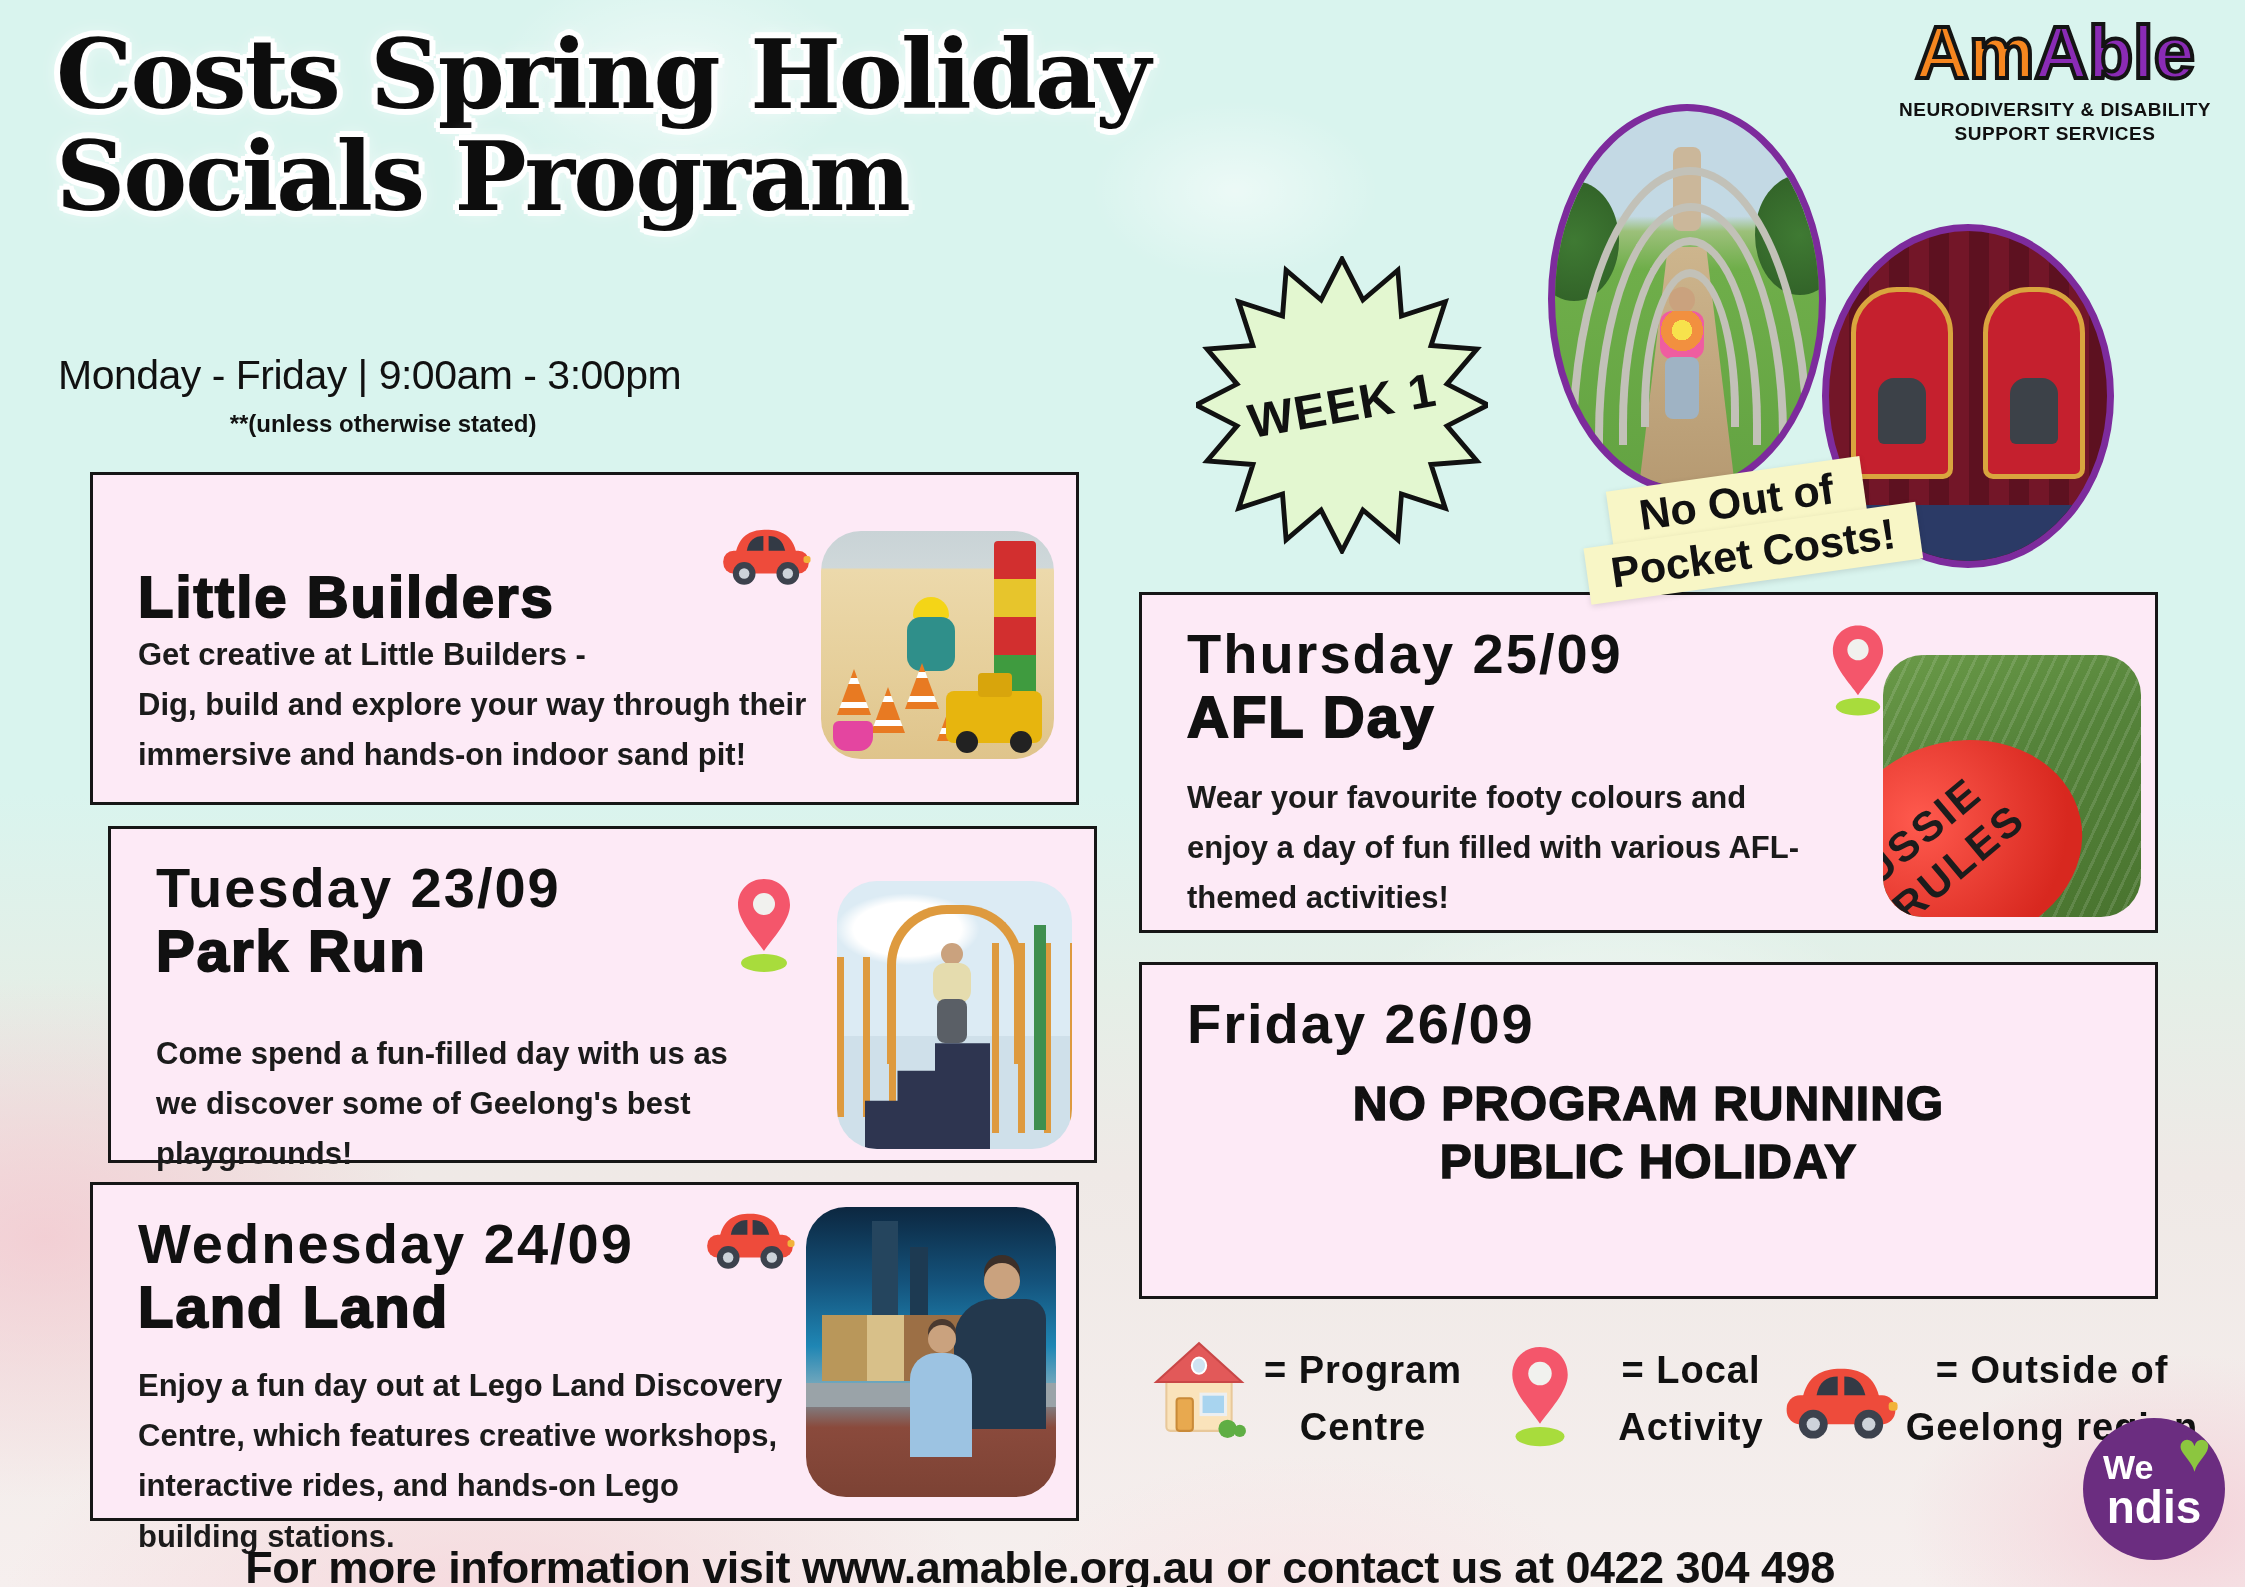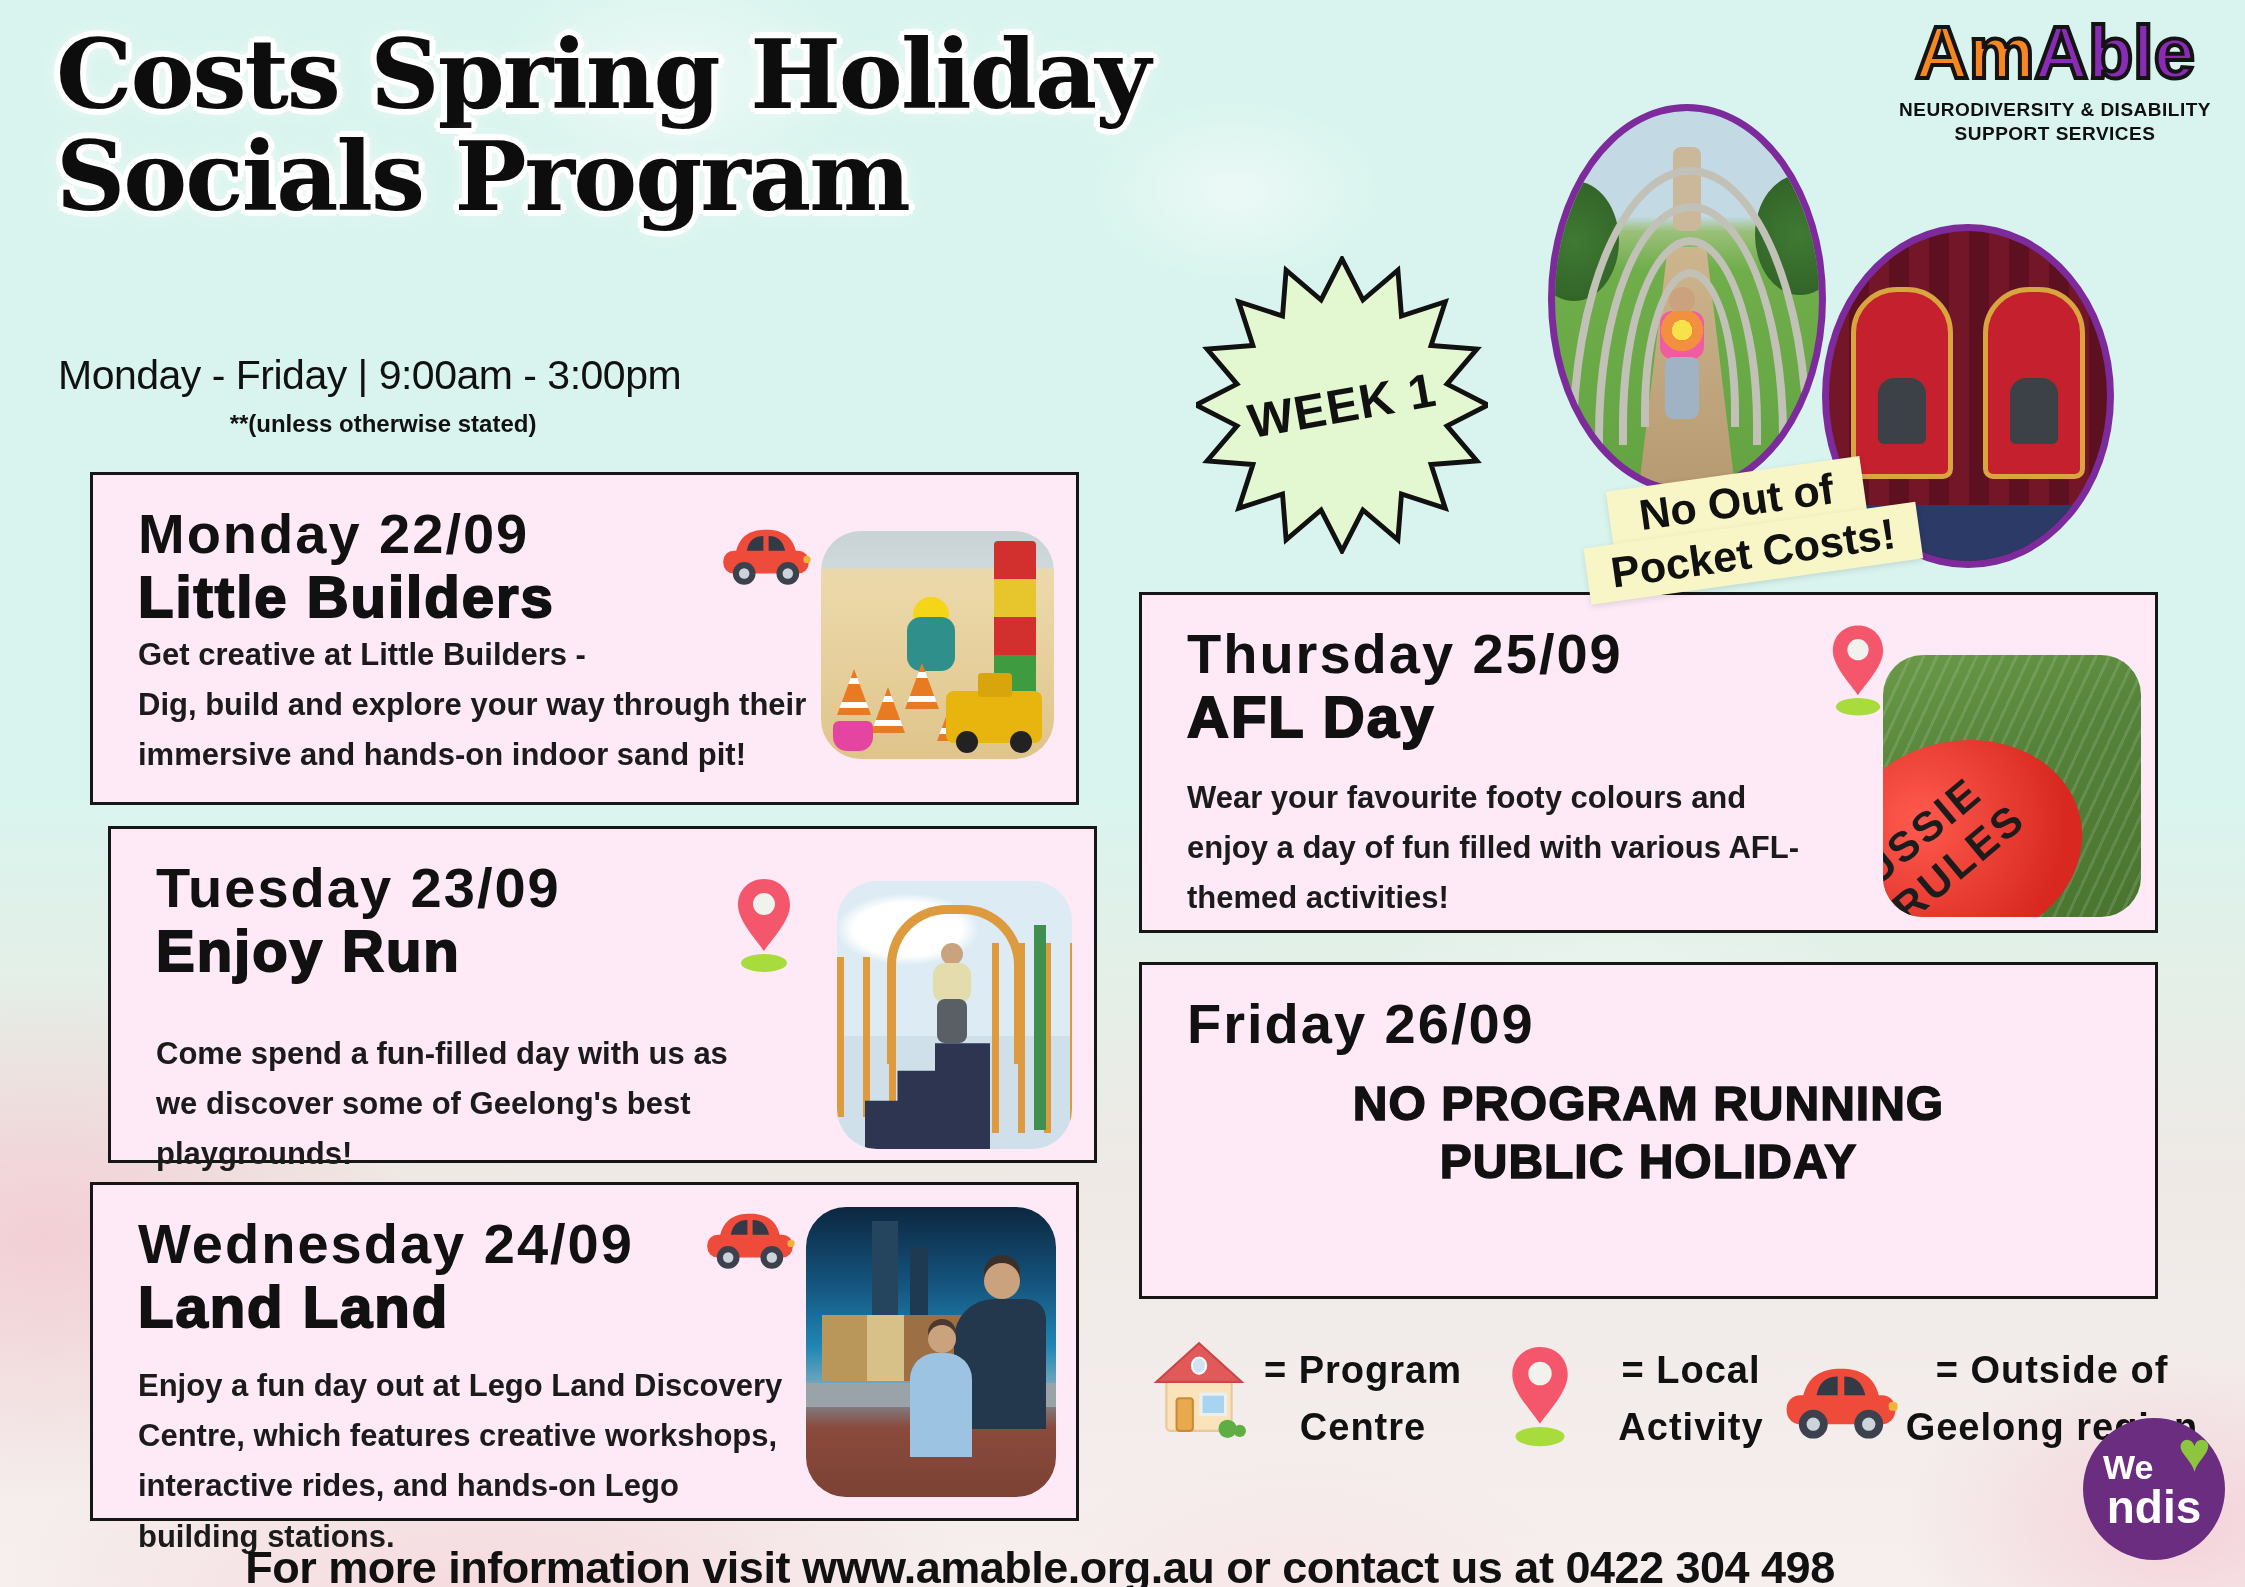--- a/index.html
+++ b/index.html
@@ -178,21 +178,20 @@
     <polygon fill="#e3f7d0" stroke="#111" stroke-width="5" points="300,150 257.9,171.5 288.6,207.4 241.5,211.1 256.1,256.1 211.1,241.5 207.4,288.6 171.5,257.9 150,300 128.5,257.9 92.6,288.6 88.9,241.5 43.9,256.1 58.5,211.1 11.4,207.4 42.1,171.5 0,150 42.1,128.5 11.4,92.6 58.5,88.9 43.9,43.9 88.9,58.5 92.6,11.4 128.5,42.1 150,0 171.5,42.1 207.4,11.4 211.1,58.5 256.1,43.9 241.5,88.9 288.6,92.6 257.9,128.5"></polygon>
   </svg>
   <div class="week-text">WEEK 1</div>
 
   <div class="sticky">
     <div class="sticky-line">No Out of</div>
     <div class="sticky-line sticky-line2">Pocket Costs!</div>
   </div>
 
   <div class="card" id="card-monday">
-    <div class="card-day">Monday 22/09</div>
     <div class="card-title">Little Builders</div>
     <div class="card-desc">Get creative at Little Builders -
 Dig, build and explore your way through their
 immersive and hands-on indoor sand pit!</div>
     <svg class="card-icon" id="icon-car-monday" viewBox="0 0 110 84">
       <path d="M20 40 C24 18 38 12 55 12 C72 12 86 18 90 40 Z" fill="#ee4b3b"></path>
       <rect x="6" y="36" width="98" height="26" rx="12" fill="#ee4b3b"></rect>
       <path d="M33 36 C35 24 42 19 52 19 L52 36 Z" fill="#333a45"></path>
       <path d="M58 19 C68 19 74 24 77 36 L58 36 Z" fill="#333a45"></path>
       <circle cx="30" cy="62" r="13" fill="#3c424d"></circle>
@@ -213,21 +212,21 @@
         <div class="digger-cab"></div>
         <div class="digger-wheel" style="left:10px;"></div>
         <div class="digger-wheel" style="right:10px;"></div>
       </div>
       <div class="bucket"></div>
     </div>
   </div>
 
   <div class="card" id="card-tuesday">
     <div class="card-day">Tuesday 23/09</div>
-    <div class="card-title">Enjoy Run</div>
+    <div class="card-title">Park Run</div>
     <div class="card-desc">Come spend a fun-filled day with us as
 we discover some of Geelong's best
 playgrounds!</div>
     <svg class="card-icon" id="icon-pin-tuesday" viewBox="0 0 60 96">
       <ellipse cx="30" cy="86" rx="23" ry="9" fill="#a8dc3c"></ellipse>
       <path d="M30 2 C15 2 4 13 4 28 C4 44 22 62 30 74 C38 62 56 44 56 28 C56 13 45 2 30 2 Z" fill="#f4566b"></path>
       <circle cx="30" cy="27" r="11" fill="#f1f1ee"></circle>
     </svg>
     <div class="card-photo" id="photo-tuesday">
       <div class="arch"></div>

